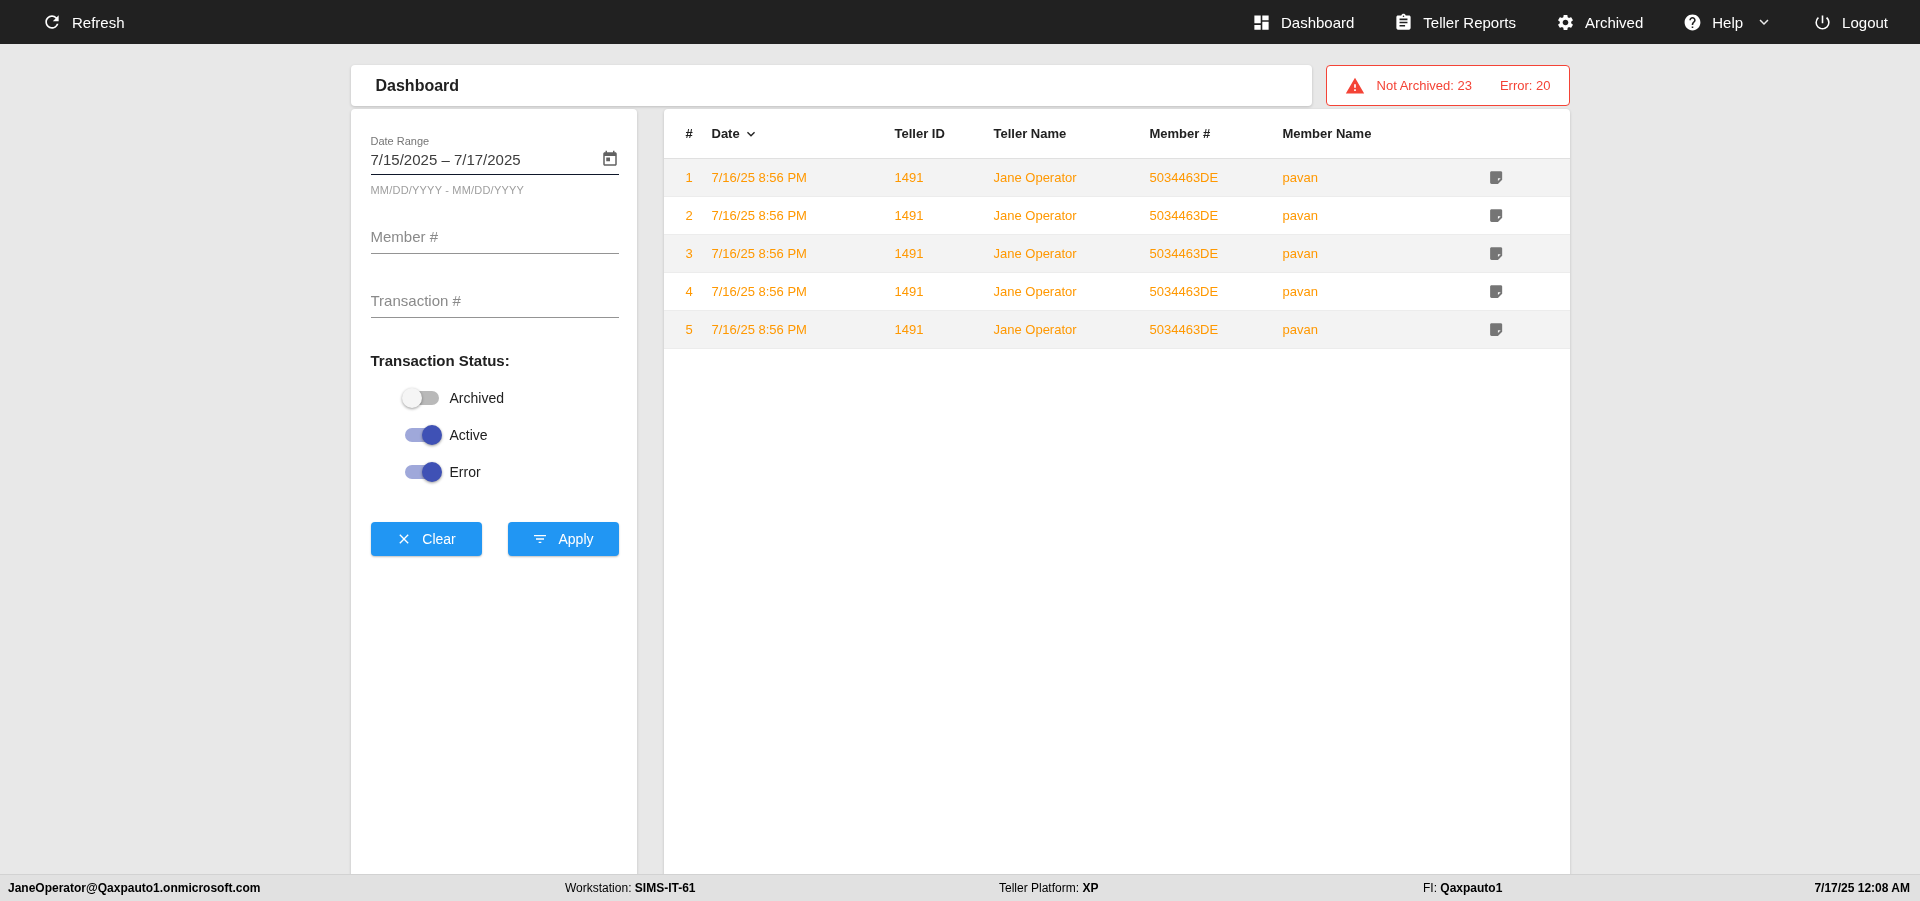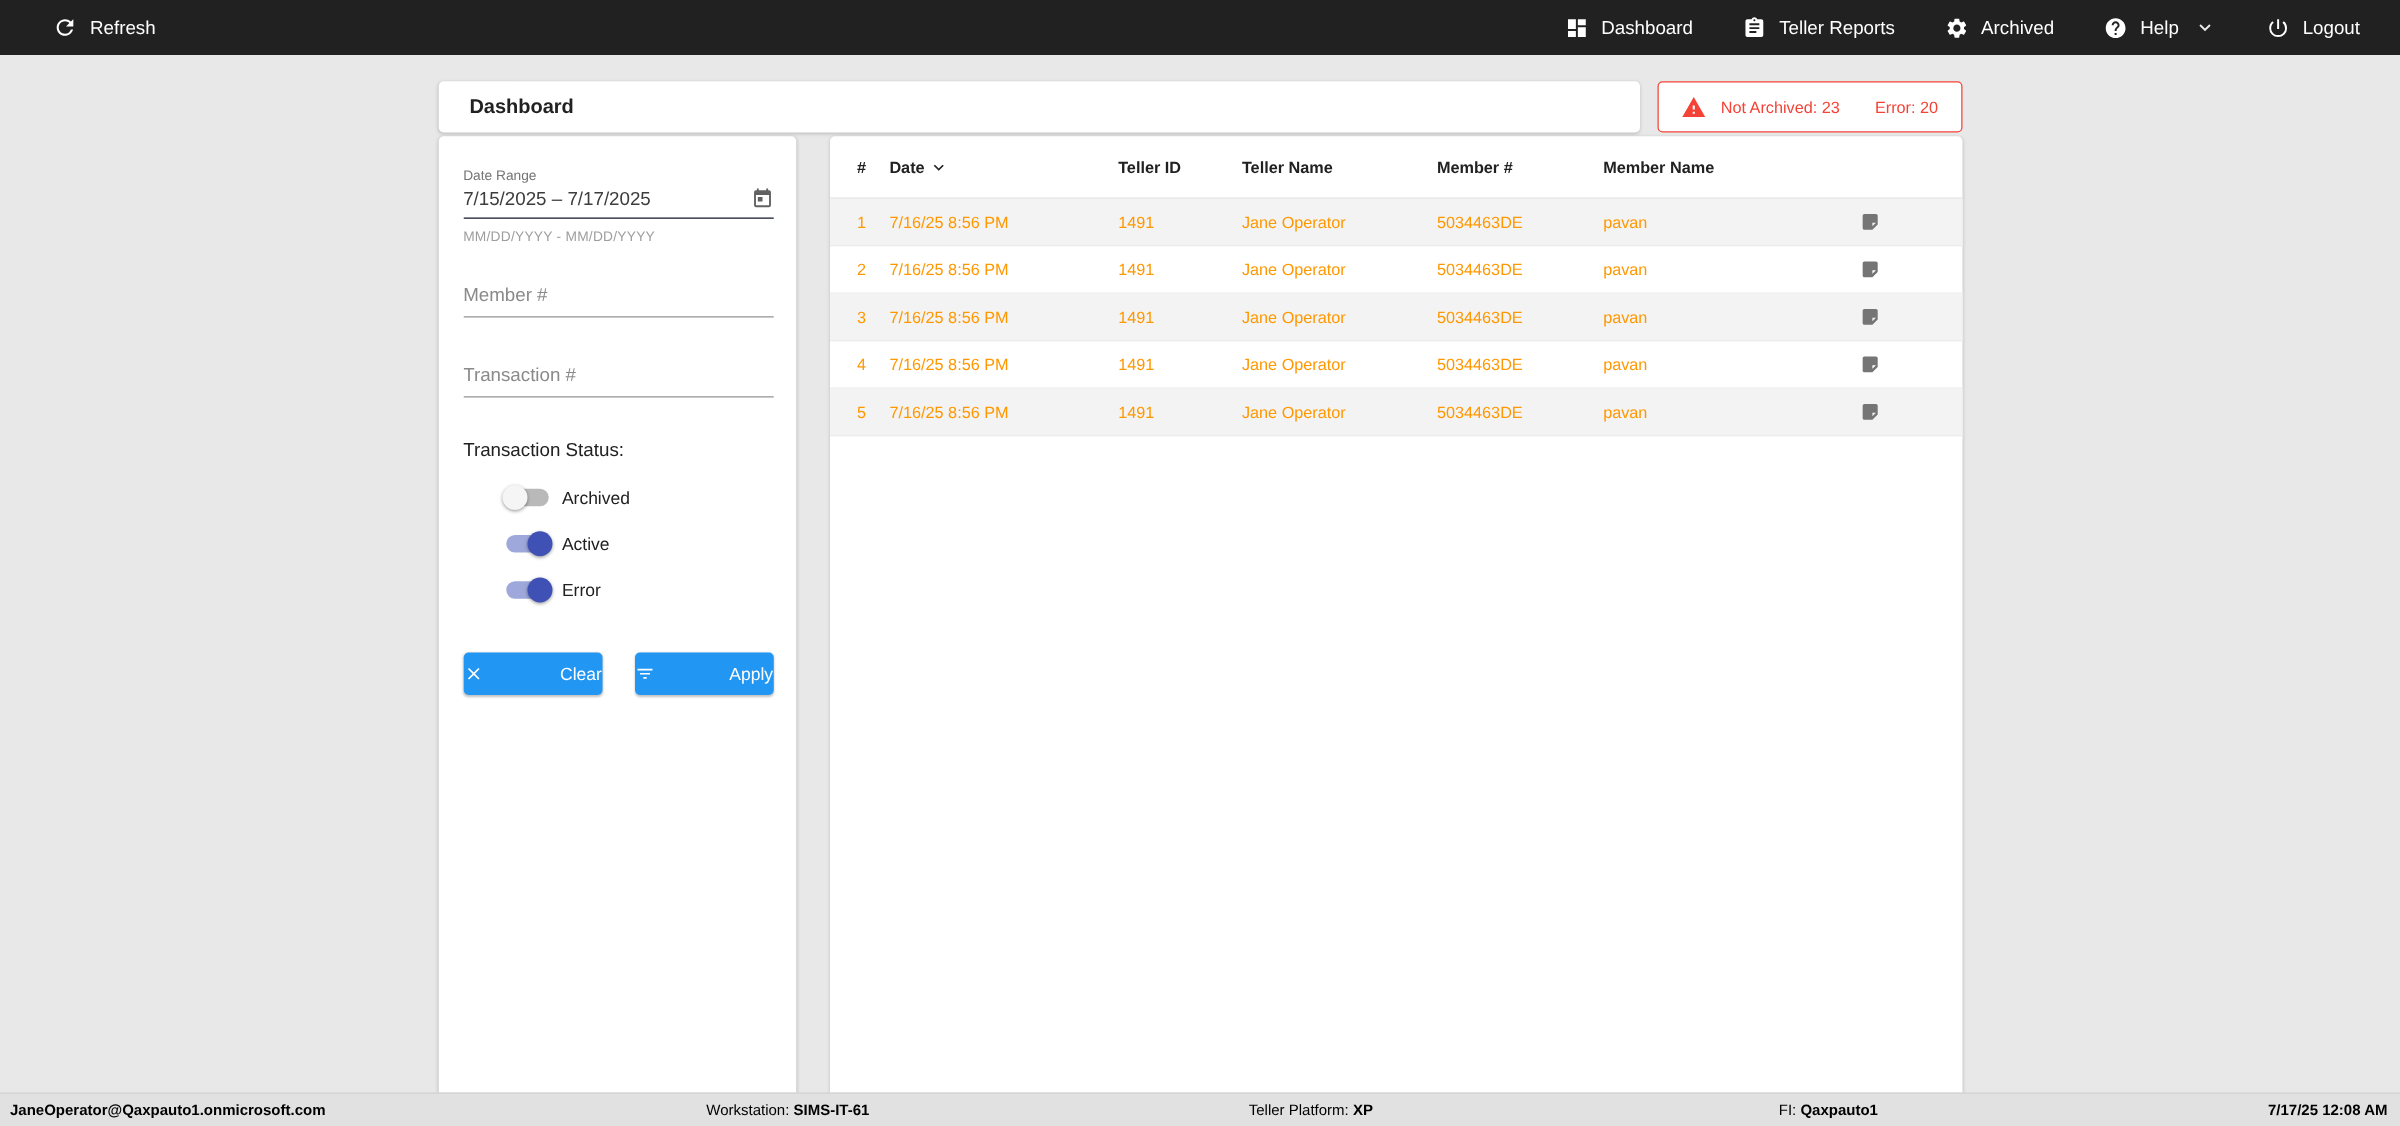--- a/index.html
+++ b/index.html
@@ -52,38 +52,38 @@
   .calendar-btn { color:#616161; cursor:pointer; }
   .field-hint { font-size:11px; color:#9e9e9e; margin-top:9px; letter-spacing:.2px; }
   .text-input {
     width:100%; border:none; outline:none; background:transparent;
     border-bottom:1px solid #949494; font-size:15px; font-family:inherit;
     padding:0 0 8px; color:#212121;
   }
   .text-input::placeholder { color:#8a8a8a; opacity:1; }
   .input-member { margin-top:32px; }
   .input-transaction { margin-top:38px; }
-  .status-label { margin-top:34px; font-size:15px; color:#212121; }
+  .status-label { margin-top:34px; font-size:15px; color:#212121;font-weight:bold; }
 
   .toggle-row { display:flex; align-items:center; gap:11px; margin:21px 0 0 34px; cursor:pointer; }
   .switch { width:34px; height:14px; border-radius:7px; background:#b9b9b9; position:relative; flex:none; }
   .switch .thumb {
     width:20px; height:20px; border-radius:50%; background:#f5f5f5;
     box-shadow:0 1px 3px rgba(0,0,0,.4);
     position:absolute; top:-3px; left:-3px;
   }
   .switch.on { background:#9fa8da; }
   .switch.on .thumb { background:#3f51b5; left:auto; right:-3px; }
   .toggle-label { font-size:14px; color:#212121; }
 
   .btn-row { display:flex; gap:26px; margin-top:42px; }
   .btn {
     height:34px; width:112px; border:none; border-radius:4px;
     background:#2196f3; color:#fff; font-size:14px; font-family:inherit;
-    display:flex; align-items:center; justify-content:space-between; gap:10px;
+    display:flex; align-items:center; justify-content:center; gap:10px;
     cursor:pointer; box-shadow:0 1px 2px rgba(0,0,0,.25);
   }
 
   
   .table-card { flex:1; display:flex; flex-direction:column; padding-bottom:14px; min-width:0; }
   .grid-row {
     display:grid;
     grid-template-columns:26px 183px 99px 156px 133px 1fr 60px;
     align-items:center;
     padding:0 22px;

